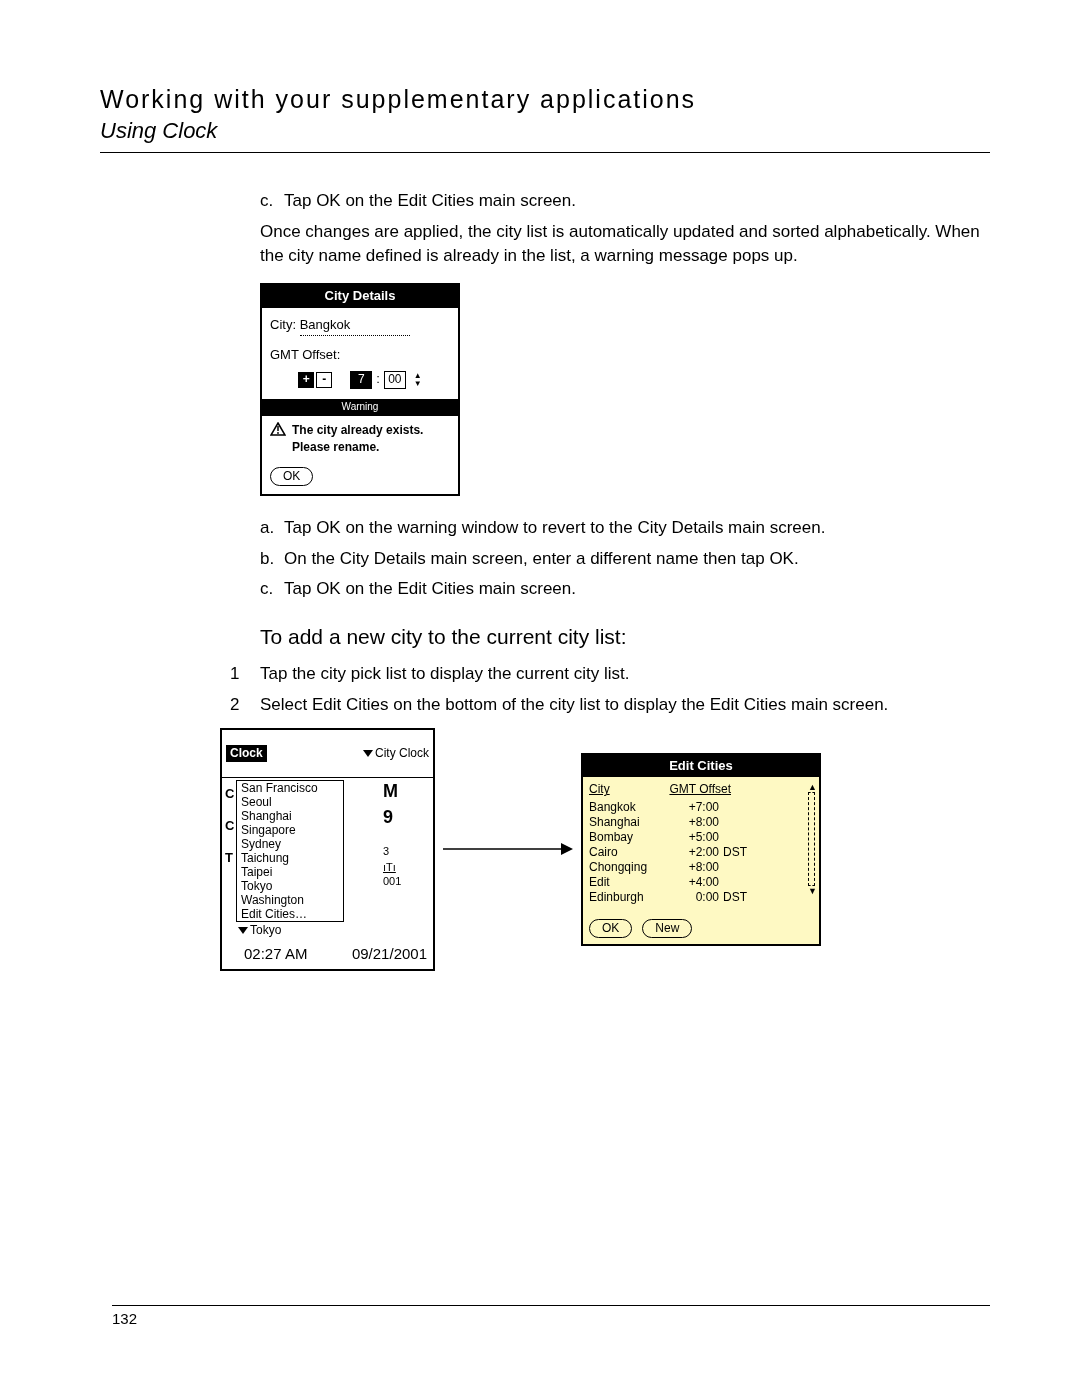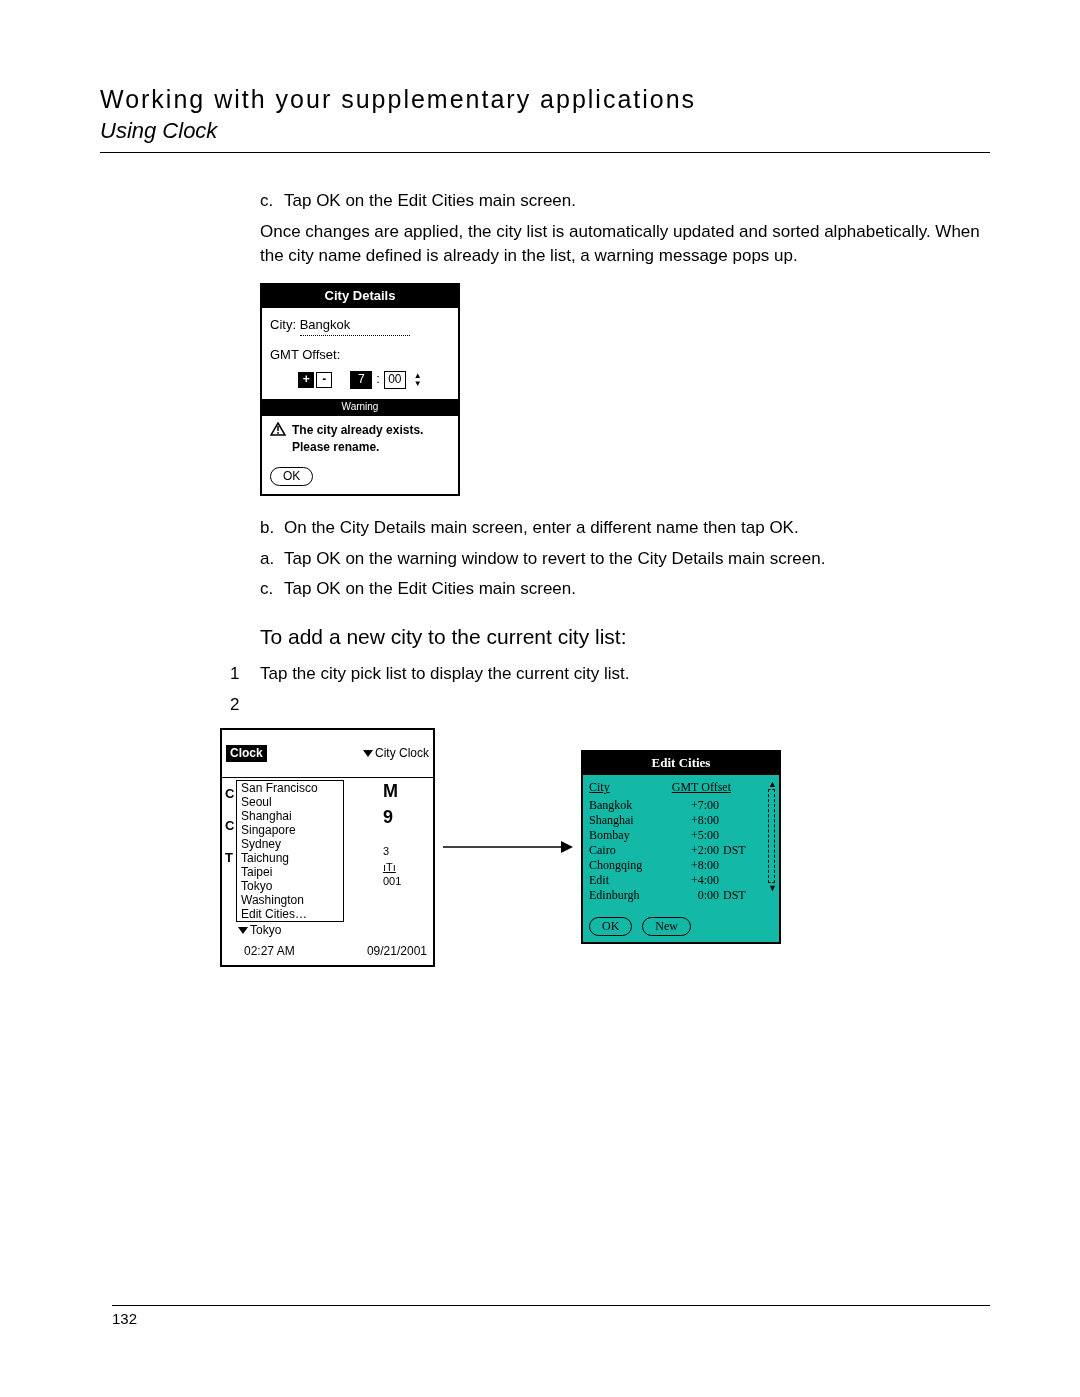--- a/index.html
+++ b/index.html
@@ -204,34 +204,34 @@
   }
   .clock-right .small { font-size: 11px; font-weight: normal; }
   .clock-footer-city {
     padding: 2px 16px;
     font-size: 12px;
   }
   .clock-footer {
     display:flex;
     justify-content: space-between;
     padding: 2px 6px 4px 22px;
-    font-size: 12px;
+    font-size: 15px;
   }
   .arrow-lead {
     width: 130px;
     height: 20px;
     position: relative;
   }
   .arrow-lead svg { width:100%; height:100%; }
 
   .editcities-dev {
     border: 2px solid #000;
-    width: 200px;
-    background: #14b8a6;
-    font-family: Liberation Serif, serif;
+    width: 240px;
+    background: #fef9c3;
+    font-family: Liberation Sans, sans-serif;
     font-size: 12px;
   }
   .ec-body { padding: 4px 6px; }
   .ec-header-row {
     display: flex;
     font-size: 12px;
     padding-bottom: 1px;
   }
   .ec-header-row .c1 { width: 80px; text-decoration: underline; }
   .ec-header-row .c2 { width: 62px; text-align: right; text-decoration: underline;}
@@ -321,33 +321,34 @@
           </svg>
           <div>
             <div>The city already exists.</div>
             <div>Please rename.</div>
           </div>
         </div>
         <div class="ok-btn">OK</div>
       </div>
     </div>
 
+    <div class="step-line"><span class="letter">a.</span><span>Tap OK on the warning window to revert to the City Details main screen.</span></div>
     <div class="step-line"><span class="letter">b.</span><span>On the City Details main screen, enter a different name then tap OK.</span></div>
-    <div class="step-line"><span class="letter">a.</span><span>Tap OK on the warning window to revert to the City Details main screen.</span></div>
     <div class="step-line" style="margin-bottom:18px;"><span class="letter">c.</span><span>Tap OK on the Edit Cities main screen.</span></div>
 
     <div class="h3">To add a new city to the current city list:</div>
 
     <div class="numlist">
       <div class="numlist-row">
           <span class="num">1</span>
           <span>Tap the city pick list to display the current city list.</span>
         </div>
       <div class="numlist-row">
           <span class="num">2</span>
+          <span>Select Edit Cities on the bottom of the city list to display the Edit Cities main screen.</span>
         </div>
     </div>
 
     <div class="figure-row">
 
       <div class="clock-dev">
         <div class="clock-header">
           <span class="left">Clock</span>
           <span><span class="triangle-down"></span><span>City Clock</span></span>
         </div>

